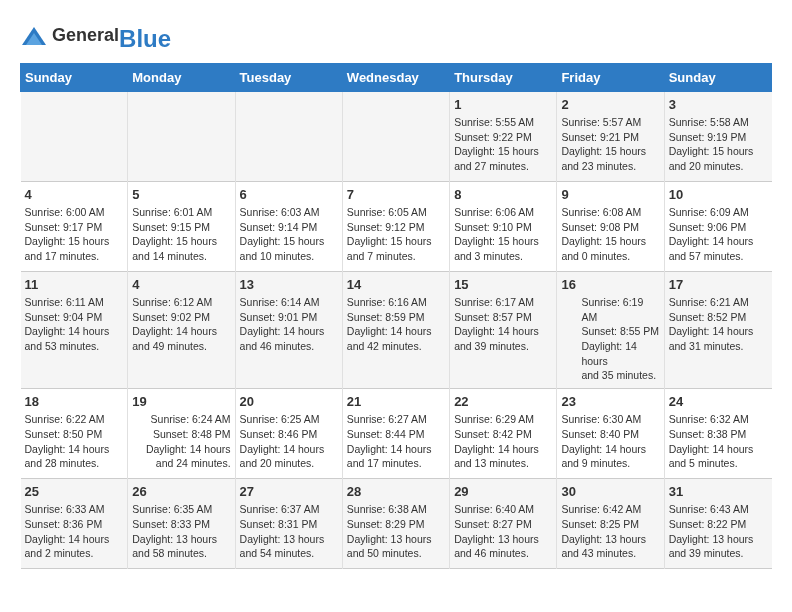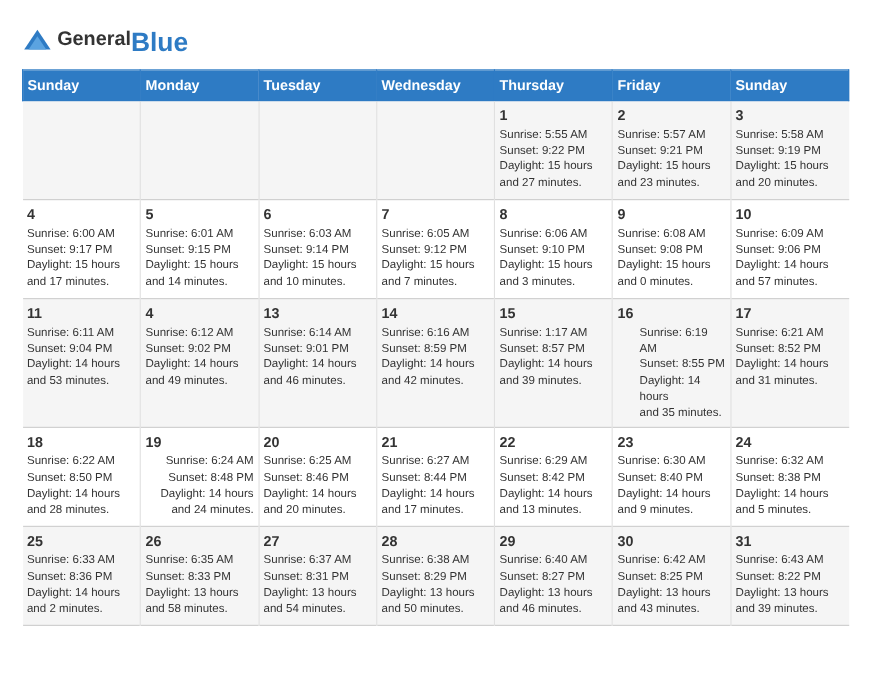--- a/index.html
+++ b/index.html
@@ -237,21 +237,21 @@
         </td>
         <td>
           <div class="day-number">14</div>
           <div class="day-info" style="white-space: pre-line;">Sunrise: 6:16 AM
 Sunset: 8:59 PM
 Daylight: 14 hours
 and 42 minutes.</div>
         </td>
         <td>
           <div class="day-number">15</div>
-          <div class="day-info" style="white-space: pre-line;">Sunrise: 1:17 AM
+          <div class="day-info" style="white-space: pre-line;">Sunrise: 6:17 AM
 Sunset: 8:57 PM
 Daylight: 14 hours
 and 39 minutes.</div>
         </td>
         <td>
           <div class="day-number">16</div>
           <div class="day-info" style="white-space: pre-line; margin-left: 20px;">Sunrise: 6:19 AM
 Sunset: 8:55 PM
 Daylight: 14 hours
 and 35 minutes.</div>

